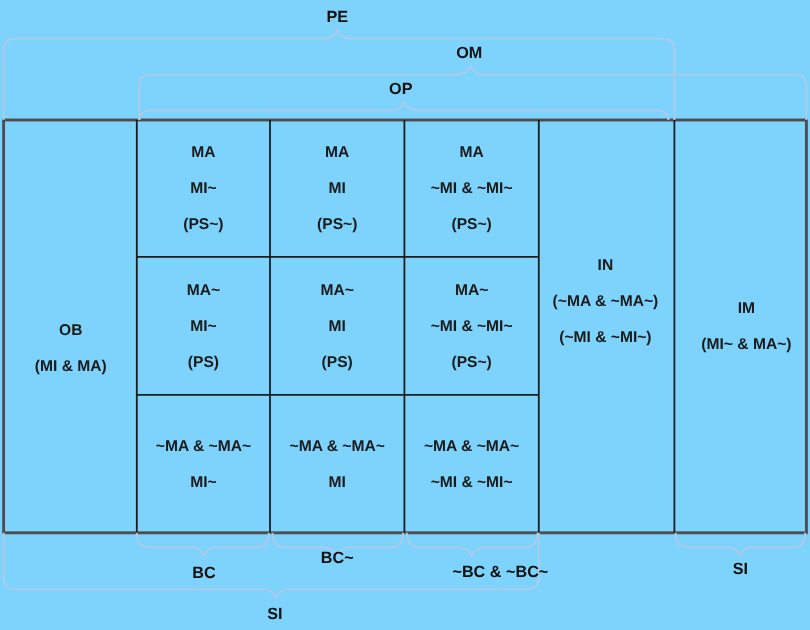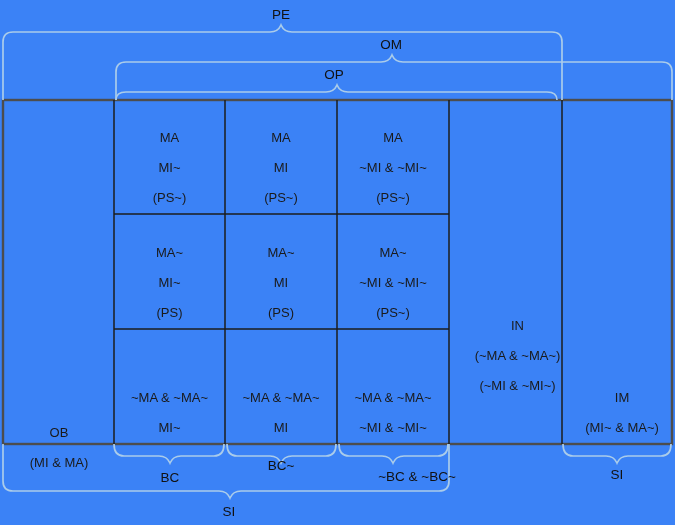--- a/index.html
+++ b/index.html
@@ -1,31 +1,31 @@
 <!DOCTYPE html>
 <html style="--brace-color: #aaccea; --grid-outer-color: #4d4d4d; --grid-line-color: #1c1c1c;"><head>
 <meta charset="utf-8">
 <style>
   html,body { margin:0; padding:0; background:#ffffff; }
   .stage {
-    position:relative; width:675px; height:525px; background:#3b82f6;
-    font-family:"Liberation Sans", sans-serif; font-weight:normal; color:#1a1a1a;
+    position:relative; width:675px; height:525px; background:#7dd3fc;
+    font-family:"Liberation Sans", sans-serif; font-weight:bold; color:#1a1a1a;
     overflow:hidden;
   }
   svg.overlay { position:absolute; left:0; top:0; }
   .brace { fill:none; stroke:var(--brace-color,#aaccea); stroke-width:1.7; }
   .grid-outer { fill:none; stroke:var(--grid-outer-color,#4d4d4d); stroke-width:2.4; }
   .grid-line { fill:none; stroke:var(--grid-line-color,#1c1c1c); stroke-width:1.5; }
   .blabel {
     position:absolute; transform:translate(-50%,-50%);
     font-size:13.5px; white-space:nowrap; color:#111;
   }
   .cell {
     position:absolute; display:flex; flex-direction:column;
-    justify-content:flex-end; align-items:center; text-align:center;
+    justify-content:center; align-items:center; text-align:center;
     font-size:13px;
   }
   .ln { line-height:30px; white-space:nowrap; }
 </style>
 </head>
 <body>
 
 <div class="stage">
 
   <svg class="overlay" width="675" height="525" viewBox="0 0 675 525">
@@ -56,21 +56,21 @@
   <div class="blabel" style="left:170px;top:477px">BC</div>
   <div class="blabel" style="left:281px;top:465px">BC~</div>
   <div class="blabel" style="left:417px;top:476px">~BC &amp; ~BC~</div>
   <div class="blabel" style="left:617px;top:474px">SI</div>
   <div class="blabel" style="left:229px;top:511px">SI</div>
 
   <div class="cell" style="left:4px;top:101px;width:110px;height:377px">
     <div class="ln">OB</div>
     <div class="ln">(MI &amp; MA)</div>
   </div>
-  <div class="cell" style="left:461px;top:101px;width:113px;height:300px">
+  <div class="cell" style="left:448px;top:101px;width:113px;height:300px">
     <div class="ln">IN</div>
     <div class="ln">(~MA &amp; ~MA~)</div>
     <div class="ln">(~MI &amp; ~MI~)</div>
   </div>
   <div class="cell" style="left:562px;top:101px;width:120px;height:342px">
     <div class="ln">IM</div>
     <div class="ln">(MI~ &amp; MA~)</div>
   </div>
 
   <div class="cell" style="left:114px;top:101px;width:111px;height:112px">

